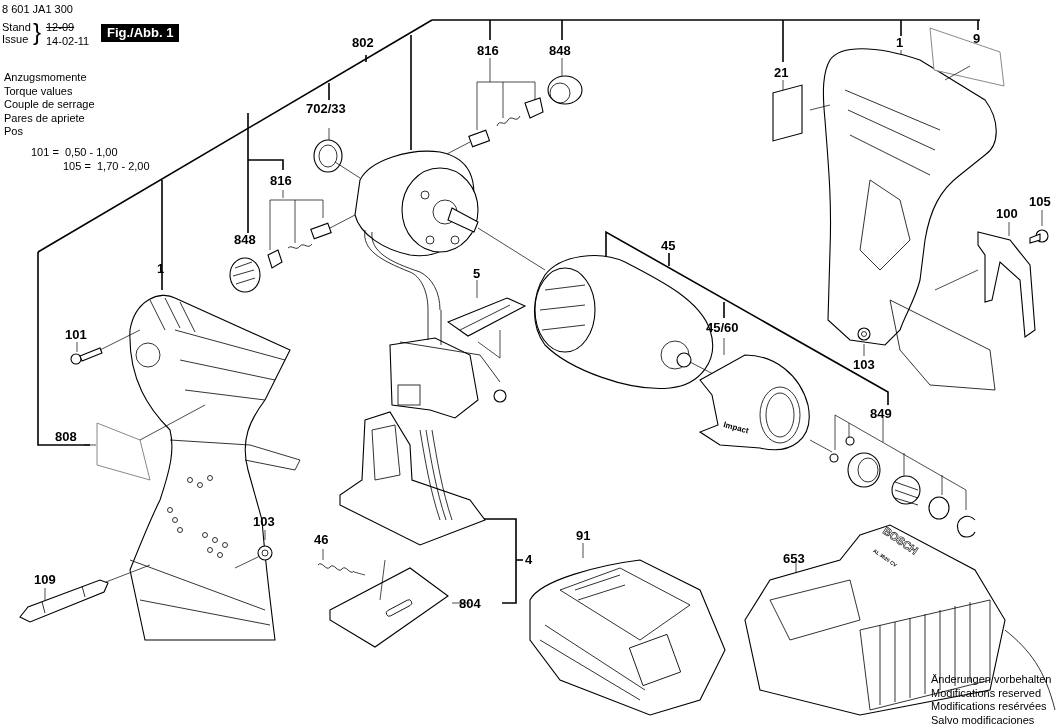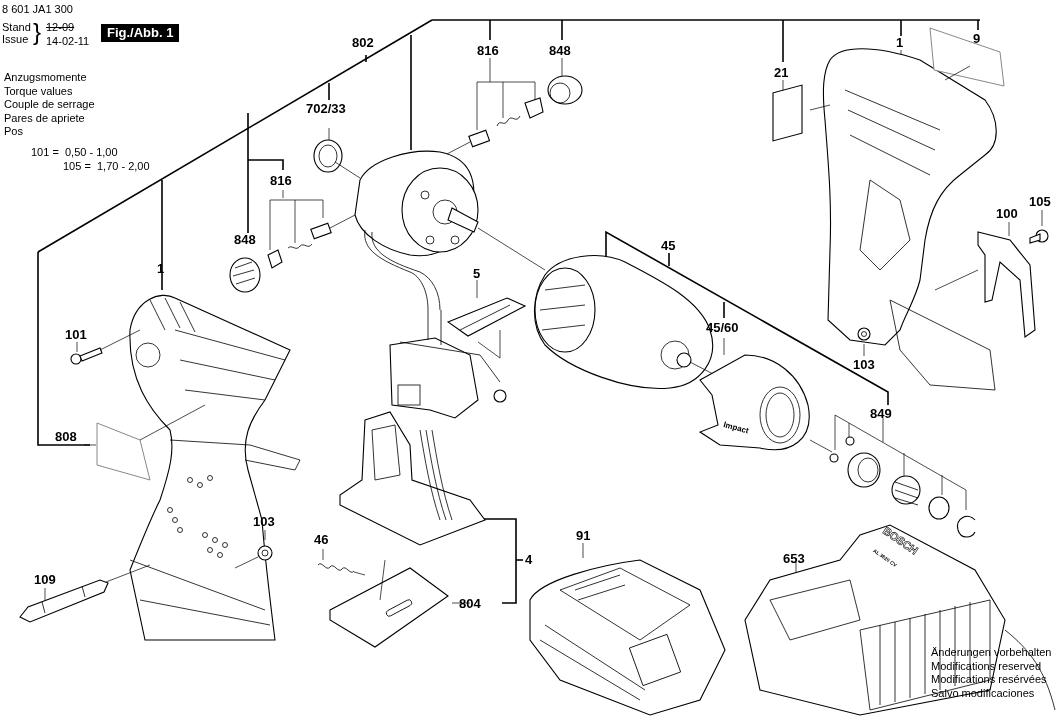--- a/index.html
+++ b/index.html
@@ -339,18 +339,18 @@
 <div class="abs lbl" style="left:870px;top:407px;">849</div>
 <div class="abs lbl" style="left:55px;top:430px;">808</div>
 <div class="abs lbl" style="left:253px;top:515px;">103</div>
 <div class="abs lbl" style="left:314px;top:533px;">46</div>
 <div class="abs lbl" style="left:525px;top:553px;">4</div>
 <div class="abs lbl" style="left:34px;top:573px;">109</div>
 <div class="abs lbl" style="left:459px;top:597px;">804</div>
 <div class="abs lbl" style="left:576px;top:529px;">91</div>
 <div class="abs lbl" style="left:783px;top:544px;margin-top:8px;">653</div>
 
-<div class="abs note" style="left:931px;top:646px;">
+<div class="abs note" style="left:931px;top:673px;">
   <div>Änderungen vorbehalten</div>
   <div>Modifications reserved</div>
   <div>Modifications resérvées</div>
   <div>Salvo modificaciones</div>
 </div>
 
 </body></html>

